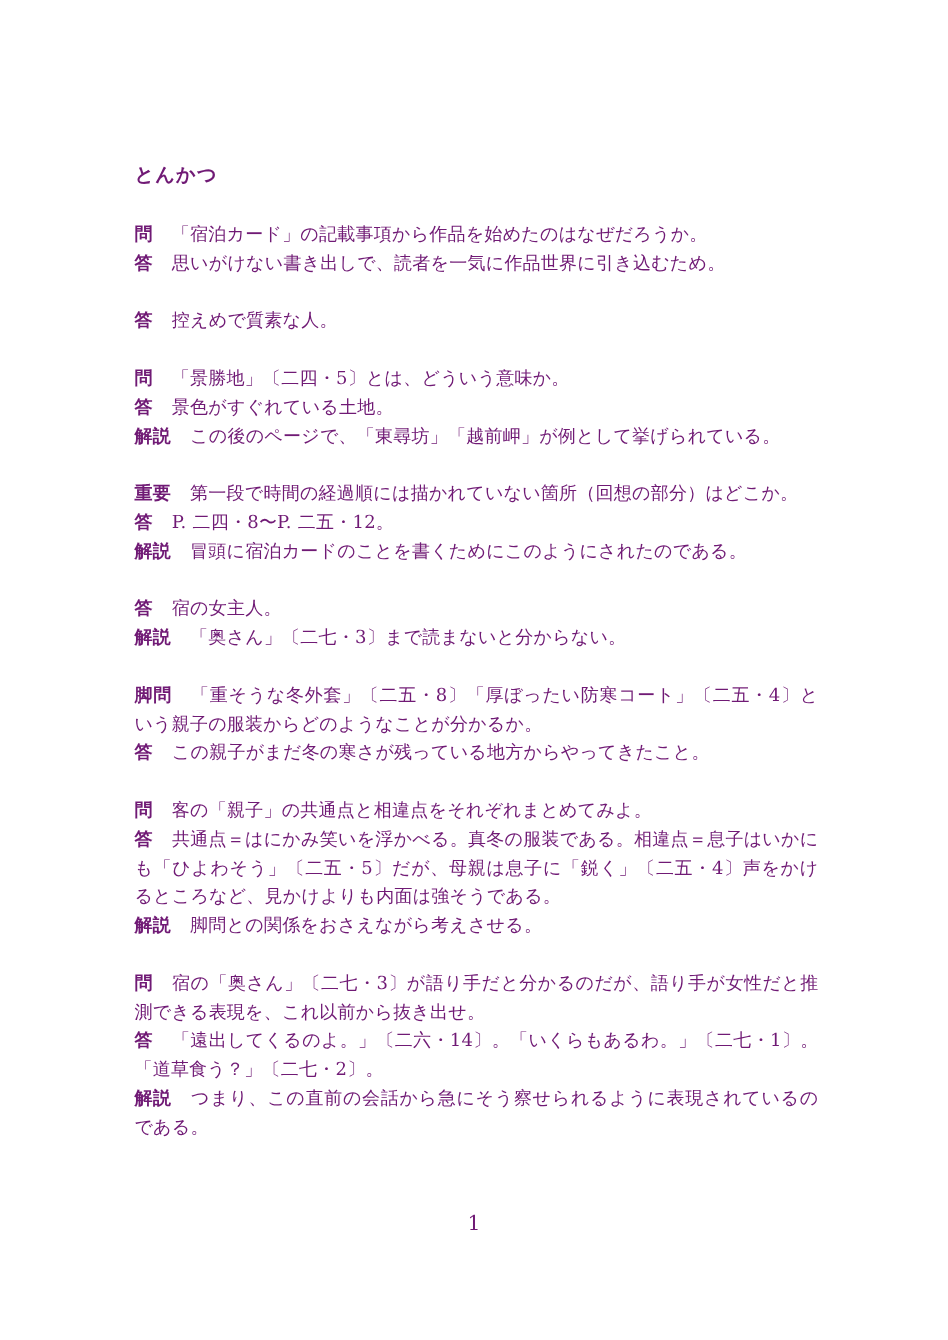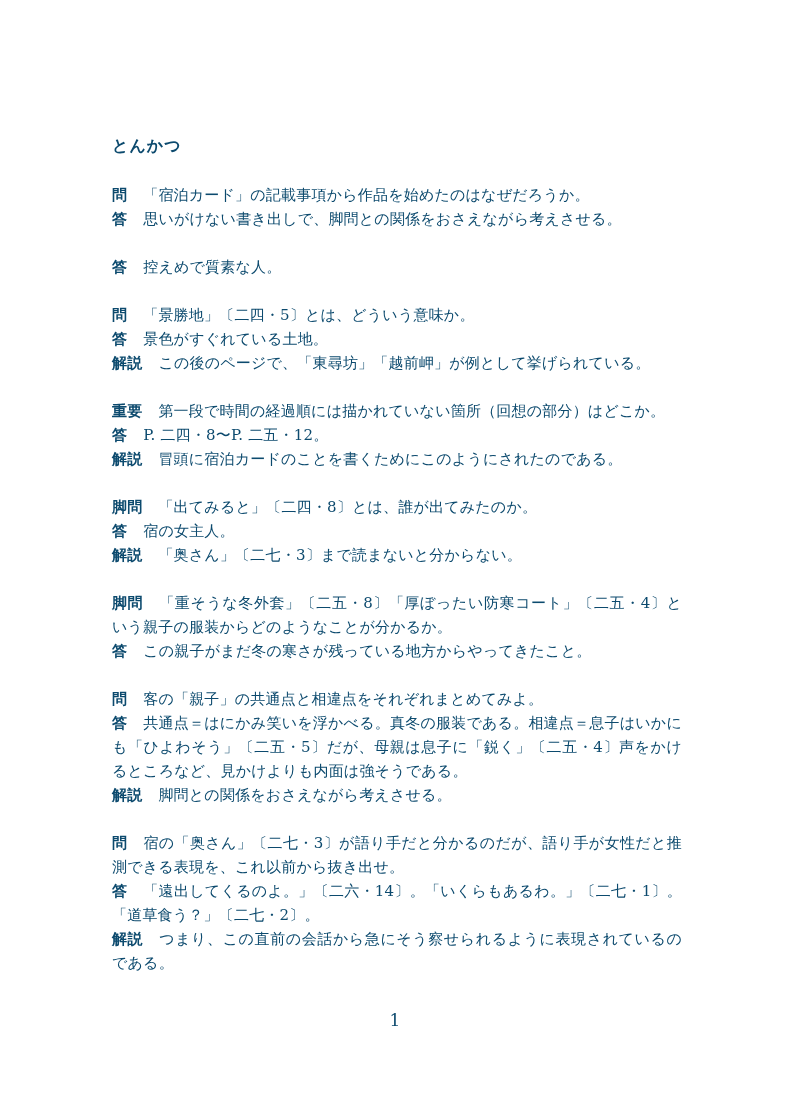--- a/index.html
+++ b/index.html
@@ -7,21 +7,21 @@
     padding: 0;
     background: #ffffff;
   }
   .page {
     position: relative;
     width: 790px;
     height: 1117px;
     background: #ffffff;
     box-sizing: border-box;
     padding: 134px 108px 0 112px;
-    color: #0c4a6e;
+    color: #701a75;
     overflow: hidden;
   }
   .doc-title {
     font-family: "DejaVu Serif", "Liberation Serif", serif;
     font-weight: bold;
     font-size: 16px;
     line-height: 24px;
     margin: 0 0 25px 0;
     letter-spacing: 1px;
   }
@@ -61,41 +61,40 @@
 </style>
 </head>
 <body>
 
 <div class="page">
 
   <h1 class="doc-title">とんかつ</h1>
 
   <section class="qa-block">
     <p class="para"><span class="label">問</span><span>「宿泊カード」の記載事項から作品を始めたのはなぜだろうか。</span></p>
-    <p class="para"><span class="label">答</span><span>思いがけない書き出しで、脚問との関係をおさえながら考えさせる。</span></p>
+    <p class="para"><span class="label">答</span><span>思いがけない書き出しで、読者を一気に作品世界に引き込むため。</span></p>
   </section>
 
   <section class="qa-block">
     <p class="para"><span class="label">答</span><span>控えめで質素な人。</span></p>
   </section>
 
   <section class="qa-block">
     <p class="para"><span class="label">問</span><span>「景勝地」〔二四・5〕とは、どういう意味か。</span></p>
     <p class="para"><span class="label">答</span><span>景色がすぐれている土地。</span></p>
     <p class="para"><span class="label">解説</span><span>この後のページで、「東尋坊」「越前岬」が例として挙げられている。</span></p>
   </section>
 
   <section class="qa-block">
     <p class="para"><span class="label">重要</span><span>第一段で時間の経過順には描かれていない箇所（回想の部分）はどこか。</span></p>
     <p class="para"><span class="label">答</span><span>P. 二四・8〜P. 二五・12。</span></p>
     <p class="para"><span class="label">解説</span><span>冒頭に宿泊カードのことを書くためにこのようにされたのである。</span></p>
   </section>
 
   <section class="qa-block">
-    <p class="para"><span class="label">脚問</span><span>「出てみると」〔二四・8〕とは、誰が出てみたのか。</span></p>
     <p class="para"><span class="label">答</span><span>宿の女主人。</span></p>
     <p class="para"><span class="label">解説</span><span>「奥さん」〔二七・3〕まで読まないと分からない。</span></p>
   </section>
 
   <section class="qa-block">
     <p class="para"><span class="label">脚問</span><span>「重そうな冬外套」〔二五・8〕「厚ぼったい防寒コート」〔二五・4〕という親子の服装からどのようなことが分かるか。</span></p>
     <p class="para"><span class="label">答</span><span>この親子がまだ冬の寒さが残っている地方からやってきたこと。</span></p>
   </section>
 
   <section class="qa-block">

